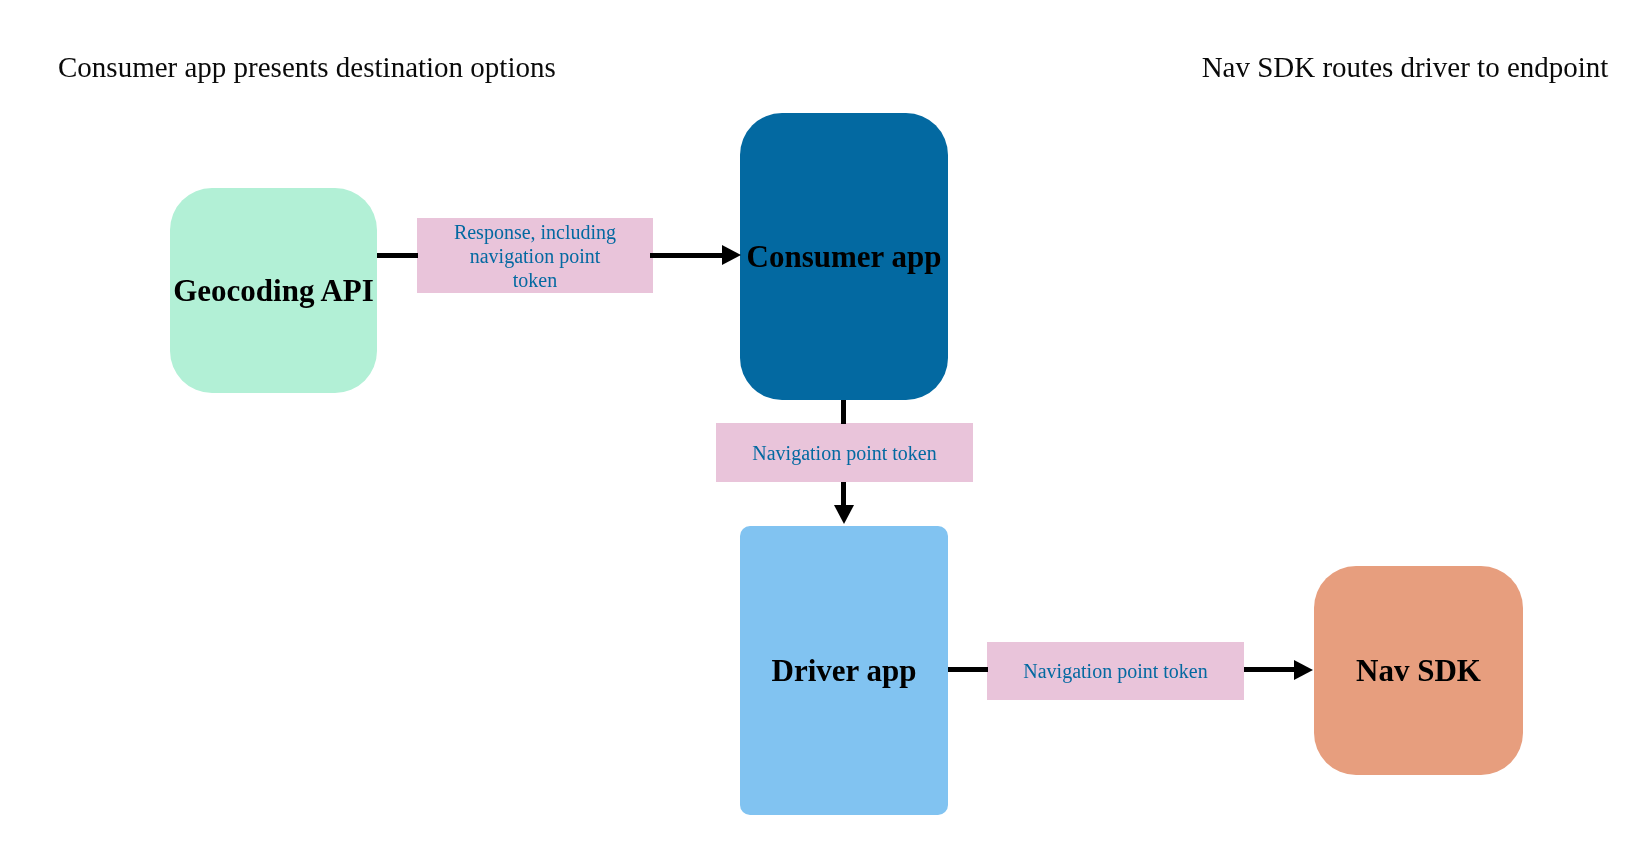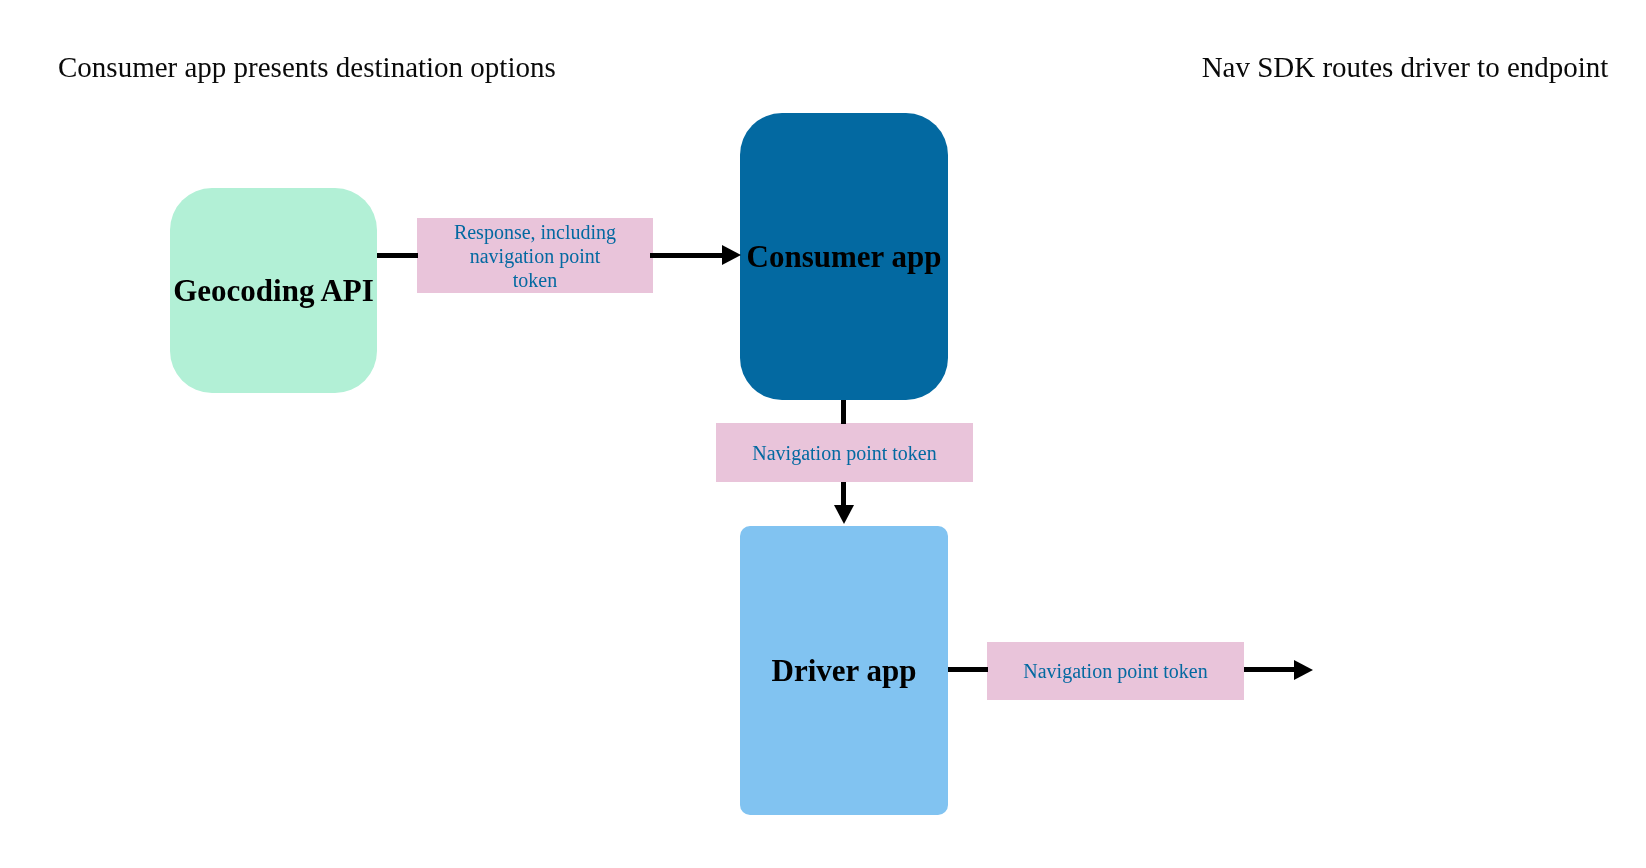--- a/index.html
+++ b/index.html
@@ -107,20 +107,23 @@
   </div>
 
   <div class="node node-consumer" style="background-color: #0369a1; align-items: center;">
     <span>Consumer app</span>
   </div>
 
   <div class="node node-driver" style="background-color: rgb(129, 195, 241); border-radius: 10px;">
     <span>Driver app</span>
   </div>
 
+  <div class="node node-navsdk" style="background-color: rgb(231, 158, 126);">
+    <span>Nav SDK</span>
+  </div>
 
   <div class="edge-label label-response" style="background-color: rgb(233, 196, 218);">Response, including
 navigation point
 token</div>
 
   <div class="edge-label label-token-mid" style="background-color: rgb(233, 196, 218);">Navigation point token</div>
 
   <div class="edge-label label-token-right" style="background-color: rgb(233, 196, 218);">Navigation point token</div>
 
   <div class="edge-line line-h line-geo-label"></div>

